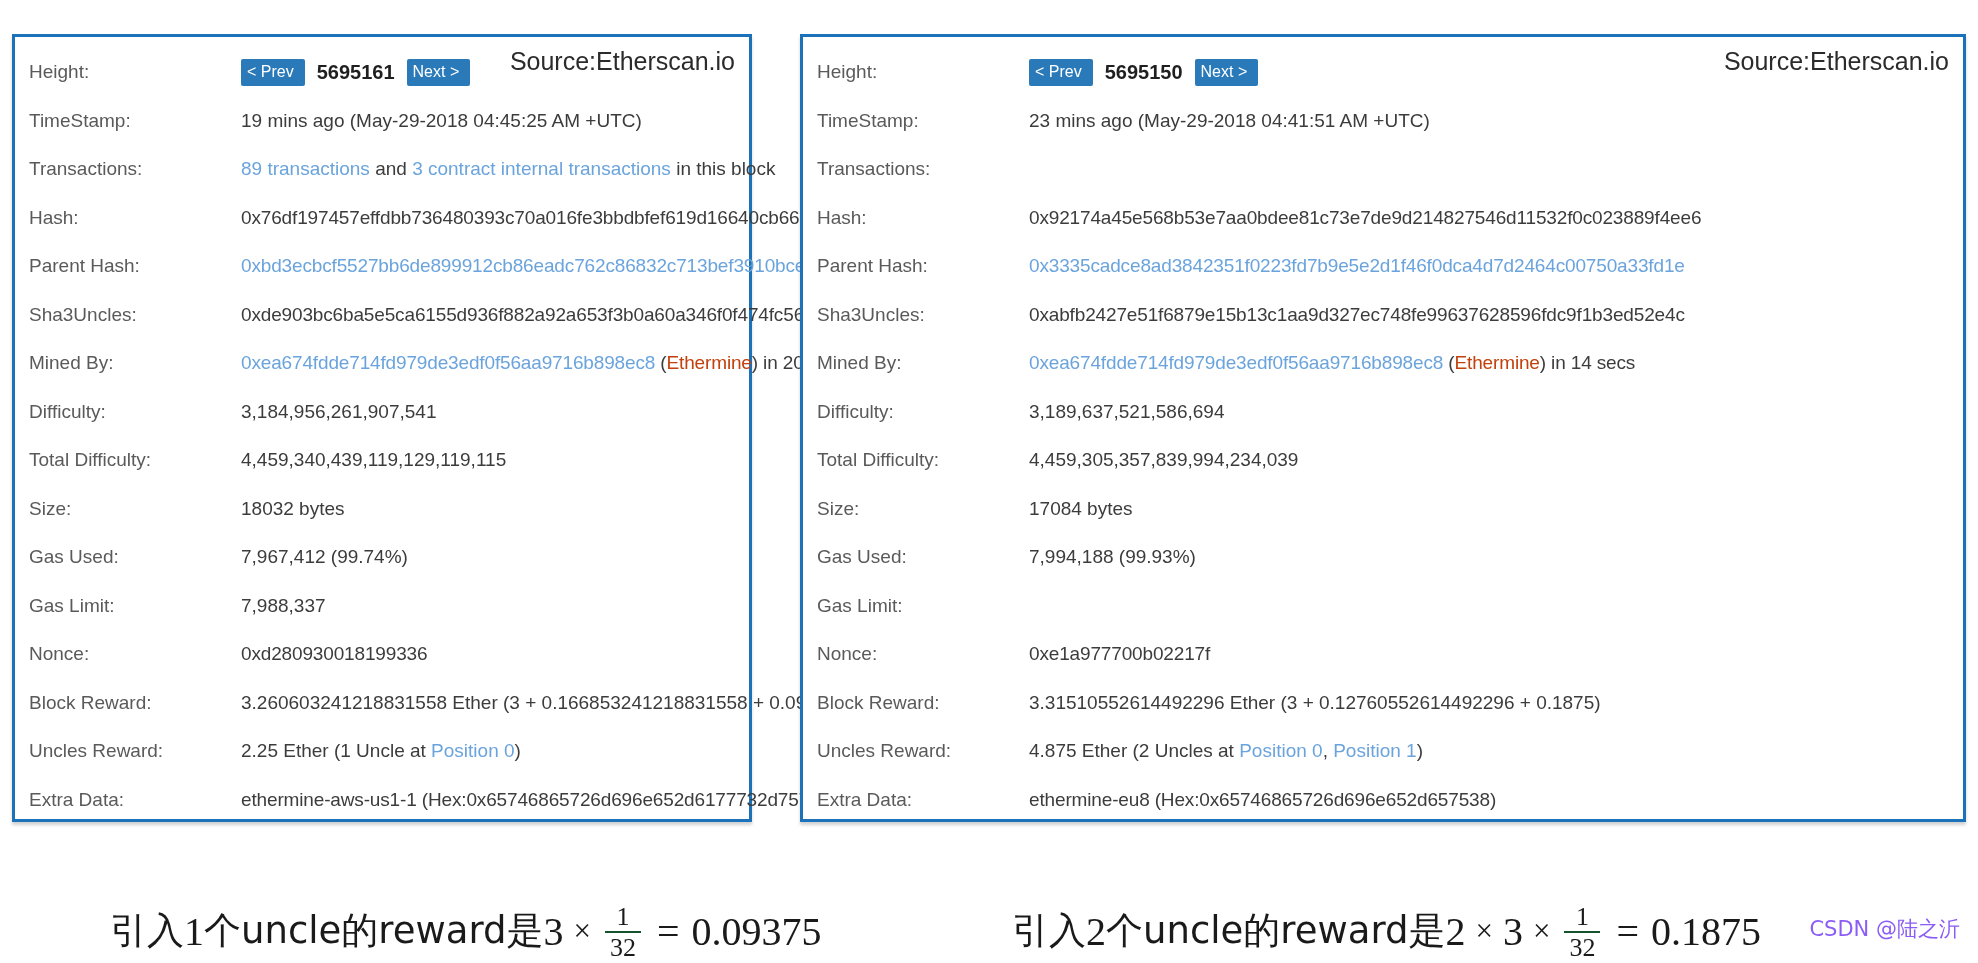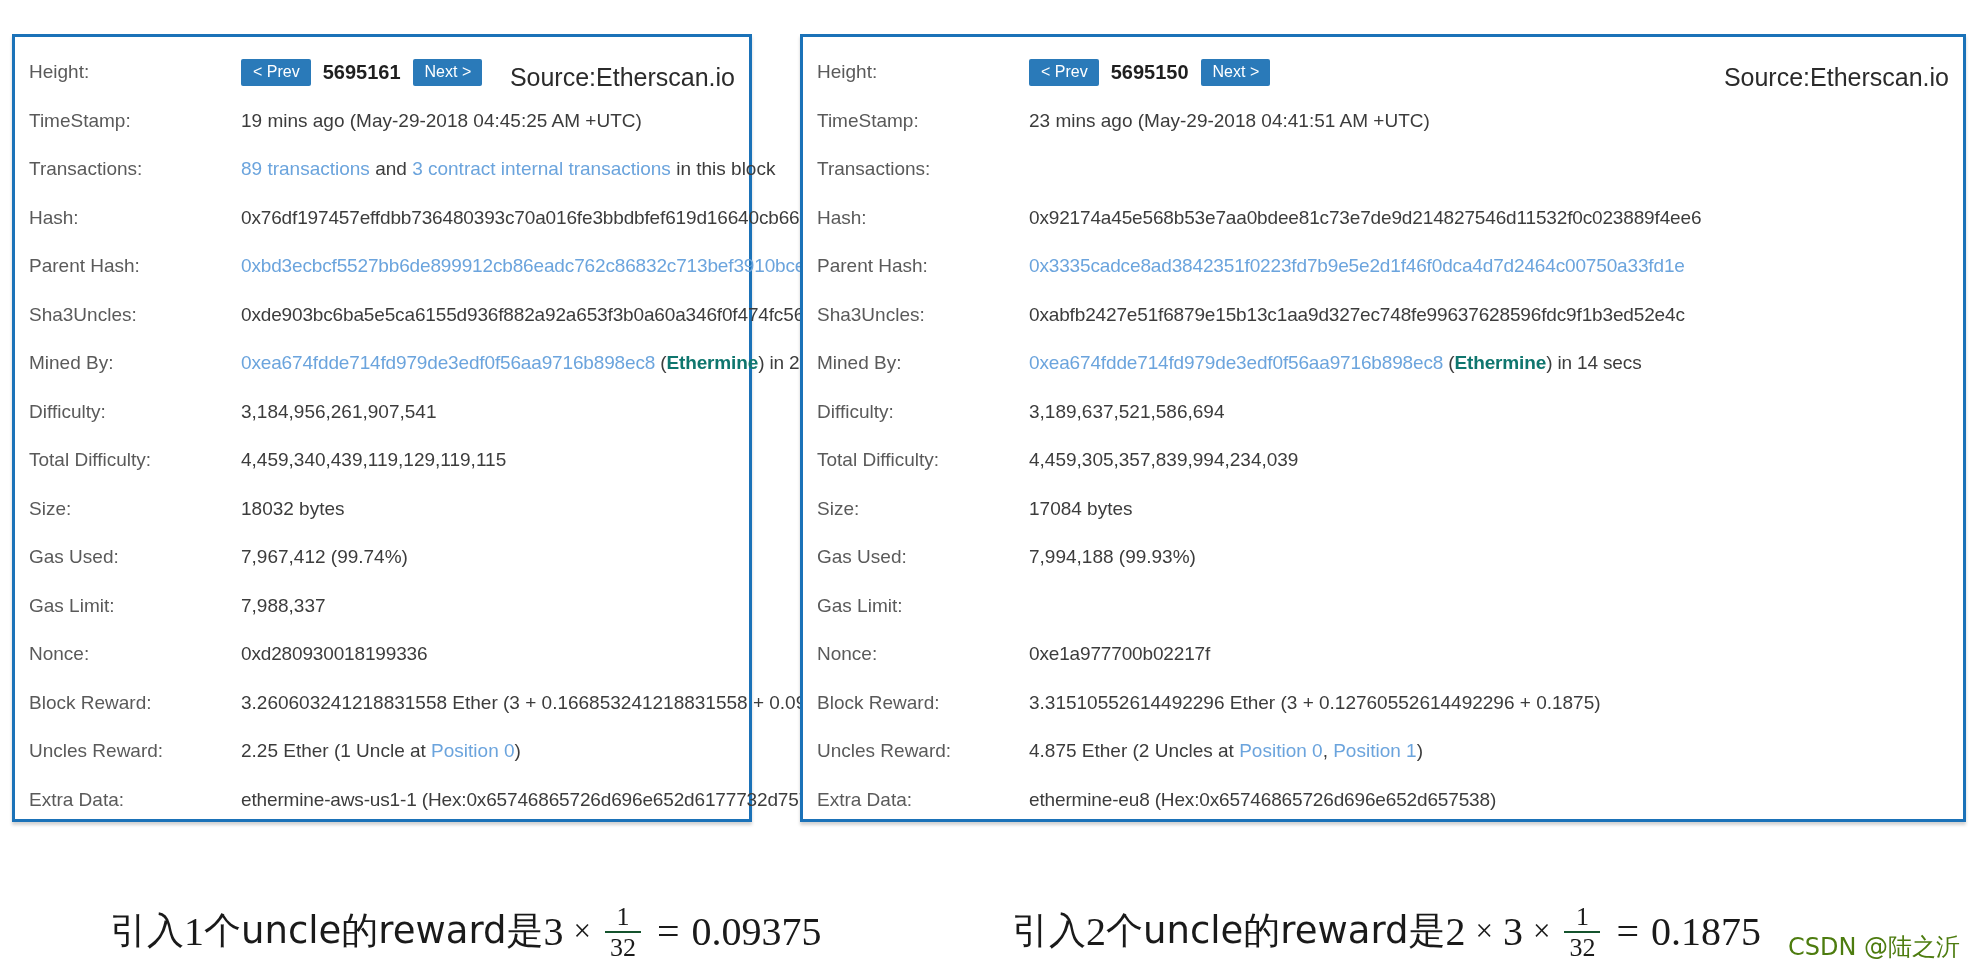--- a/index.html
+++ b/index.html
@@ -60,52 +60,52 @@
     padding-top: 2px;
     white-space: nowrap;
     overflow: visible;
   }
   .value.mono-ish { letter-spacing: -0.15px; }
 
   a.link, .link {
     color: #6ba4dd;
     text-decoration: none;
   }
-  .bold { font-weight: bold; color: #0f766e; }
+  .bold { font-weight: normal; color: #c2410c; }
 
   
   .height-row { position: relative; }
   .height-controls {
     display: flex;
     align-items: center;
     gap: 9px;
   }
   .navbtn {
     background: #2a7ab9;
     color: #ffffff;
     font-size: 16px;
-    padding: 5px 11px 6px 12px;
+    padding: 5px 11px 6px 6px;
     border: none;
     border-radius: 2px;
     line-height: 1;
     cursor: pointer;
     font-family: "Liberation Sans", sans-serif;
     white-space: nowrap;
   }
   .block-number {
     font-size: 20px;
     font-weight: bold;
     color: #1f1f1f;
     padding: 0 3px;
     white-space: nowrap;
   }
   .source-tag {
     position: absolute;
     right: 0;
-    top: 16px;
+    top: 0;
     font-size: 25px;
     color: #2b2b2b;
     white-space: nowrap;
   }
 
   
   .formula {
     position: absolute;
     top: 862px;
     font-family: "Liberation Serif", "DejaVu Serif", serif;
@@ -136,23 +136,23 @@
     position: relative;
     top: 1px;
   }
   .frac .numer { padding: 0 5px 1px 5px; }
   .frac .denom { padding: 1px 5px 0 5px; border-top: 2px solid #14532d; }
 
   
   .watermark {
     position: absolute;
     right: 18px;
-    bottom: 0;
-    font-size: 24px;
-    color: #4d7c0f;
+    bottom: 20px;
+    font-size: 21px;
+    color: #8b5cf6;
     font-family: "DejaVu Sans", sans-serif;
     white-space: nowrap;
   }
 </style>
 </head>
 <body>
 
 <div class="page">
 
   <div class="panel" id="panel-left">

